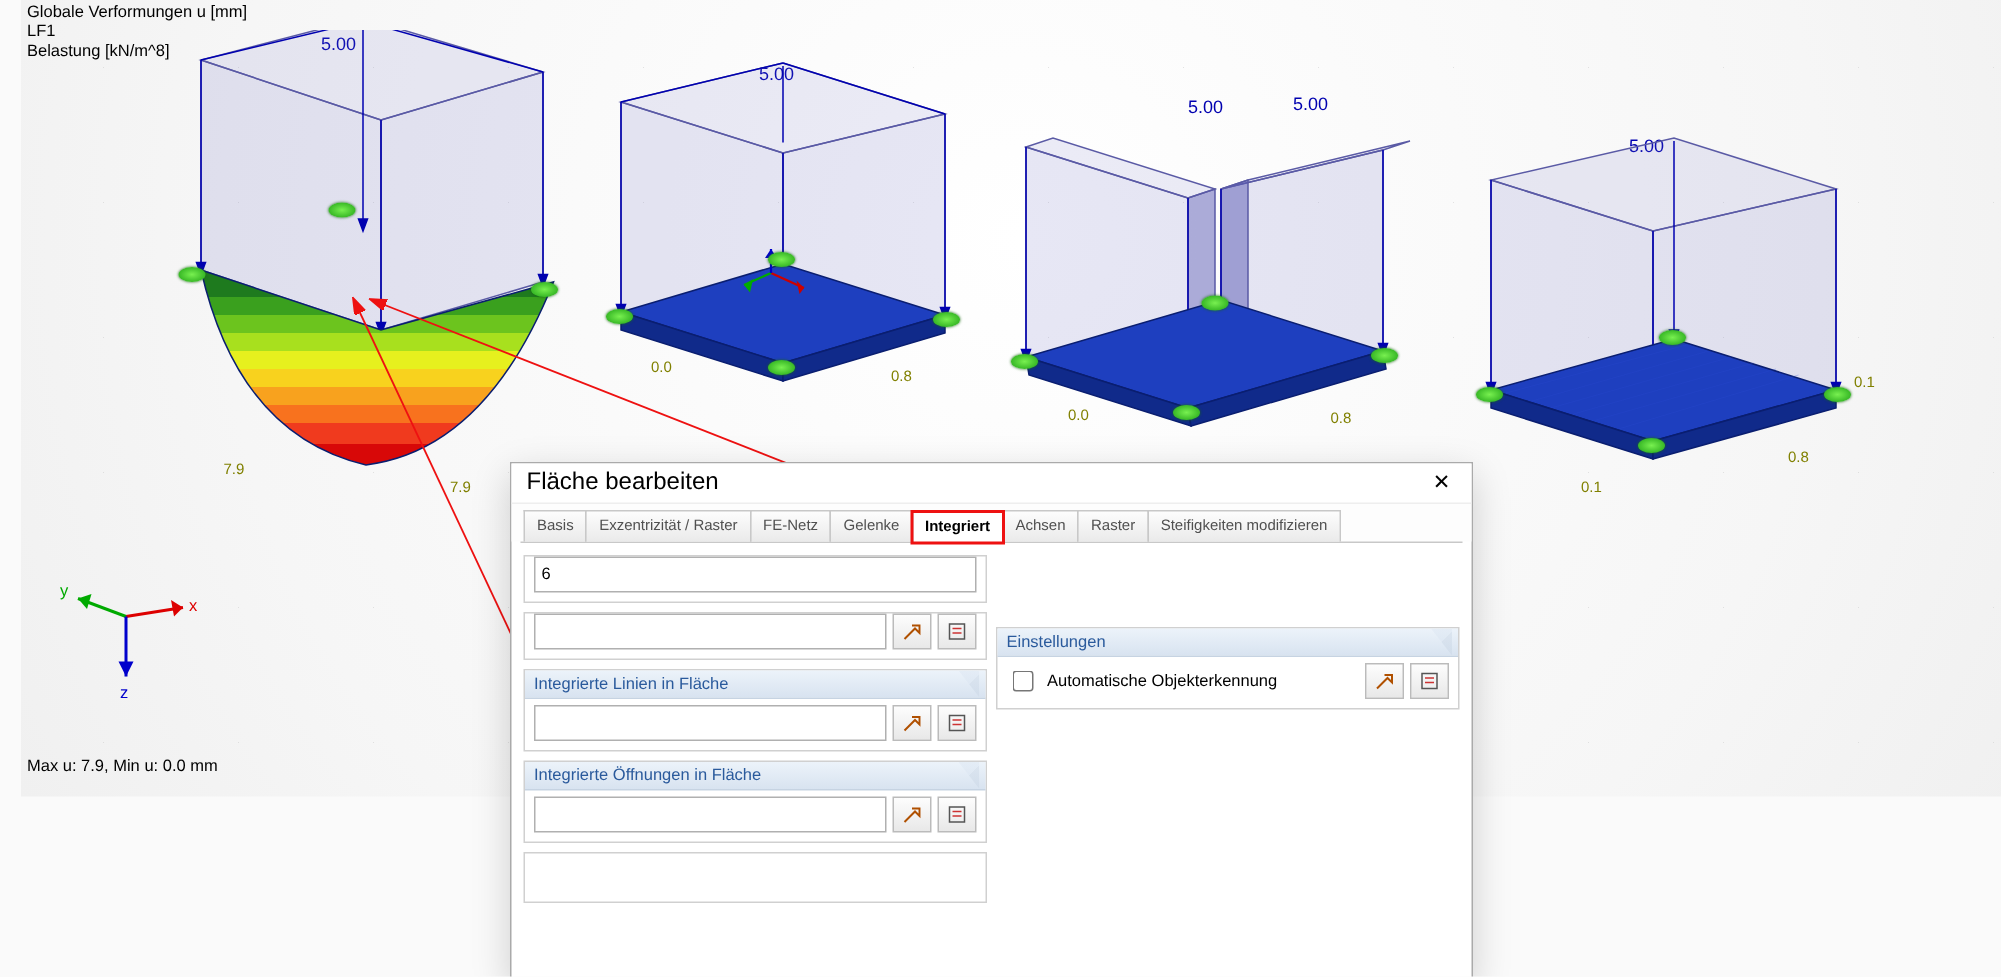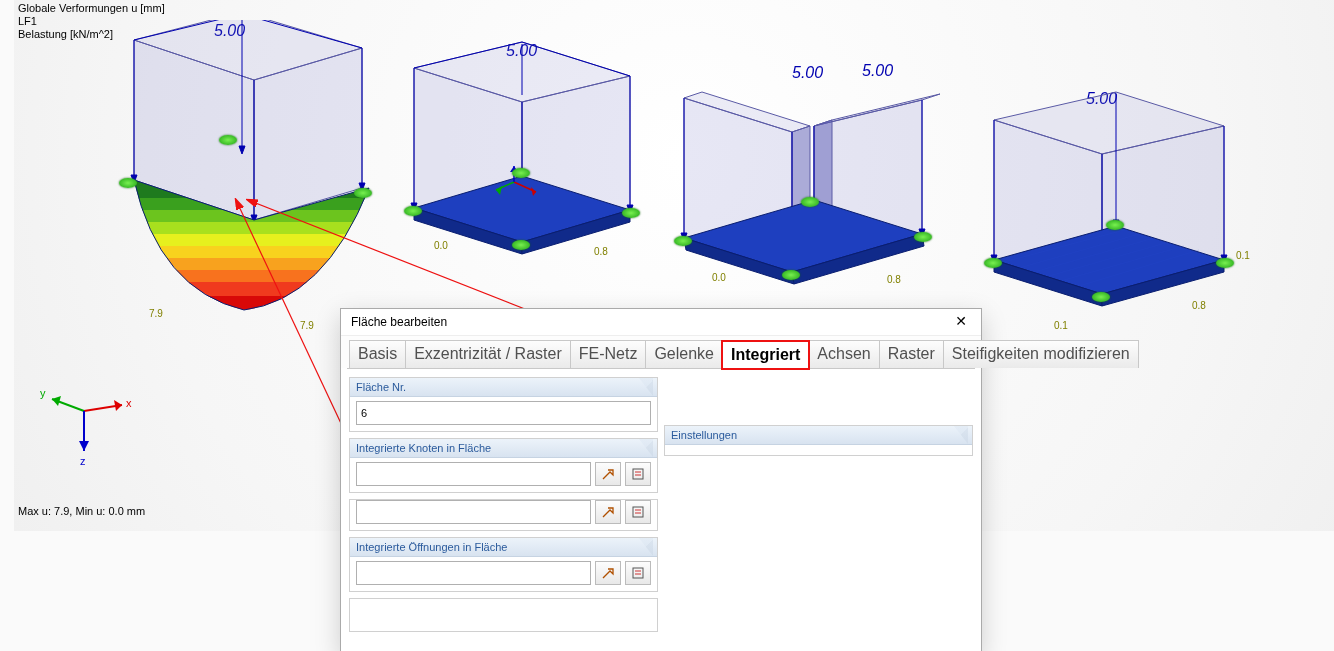--- a/index.html
+++ b/index.html
@@ -44,22 +44,21 @@
     left: 20px; bottom: 60px;
     width: 100px; height: 100px;
   }
   
   .model {
     position: absolute;
   }
   .model .loadlabel {
     position: absolute;
     color: #0000b0;
-    font-size: 16px;
-    font-style: italic;
+    font-size: 12px;
   }
   .model .deflabel {
     position: absolute;
     color: #808000;
     font-size: 10px;
   }
   .model .support {
     position: absolute;
     width: 18px; height: 10px;
     background: radial-gradient(ellipse at center, #78f050 0%, #2fb020 80%);
@@ -85,38 +84,38 @@
   }
   .dlg-titlebar {
     height: 26px;
     display: flex;
     align-items: center;
     justify-content: space-between;
     padding: 0 6px 0 10px;
     background: #fff;
     border-bottom: 1px solid #eee;
   }
-  .dlg-titlebar .title { font-size: 12px; color: #000; }
+  .dlg-titlebar .title { font-size: 16px; color: #000; }
   .dlg-close {
     font-family: Arial;
     font-size: 14px;
     line-height: 18px;
     width: 28px; height: 20px;
     text-align: center;
     cursor: pointer;
   }
   .dlg-tabs {
     display: flex;
     align-items: flex-end;
     padding: 4px 6px 0 8px;
     gap: 0;
     background:#fdfdfd;
   }
   .dlg-tab {
-    font-size: 16px;
+    font-size: 10px;
     color: #505050;
     padding: 4px 8px 5px;
     border: 1px solid #c8c8c8;
     border-bottom: none;
     margin-right: -1px;
     background: linear-gradient(#fdfdfd,#eaeaea);
     cursor: pointer;
     white-space: nowrap;
   }
   .dlg-tab.active {
@@ -199,21 +198,21 @@
 </style>
 </head>
 <body>
 
 <div class="viewport">
   <div class="dotgrid"></div>
 
   <div class="topleft">
     <div>Globale Verformungen u [mm]</div>
     <div>LF1</div>
-    <div>Belastung [kN/m^2]</div>
+    <div>Belastung [kN/m^8]</div>
   </div>
 
   <div class="bottomleft">Max u: 7.9, Min u: 0.0 mm</div>
 
   <div class="model" style="left:90px; top:20px; width:280px; height:300px;">
     <div class="loadlabel" style="left:110px; top:2px;">5.00</div>
 
     <svg width="280" height="300" style="position:absolute;left:0;top:0">
       <polygon points="30,160 150,200 150,60 30,20" fill="rgba(120,120,200,0.18)" stroke="#5a5aa5"></polygon>
       <polygon points="150,200 258,168 258,28 150,60" fill="rgba(120,120,200,0.18)" stroke="#5a5aa5"></polygon>
@@ -411,46 +410,45 @@
     <div class="dlg-tab active tab-highlight">Integriert</div>
     <div class="dlg-tab">Achsen</div>
     <div class="dlg-tab">Raster</div>
     <div class="dlg-tab">Steifigkeiten modifizieren</div>
   </div>
   <div class="dlg-tabstrip-border"></div>
 
   <div class="dlg-body">
     <div class="col">
       <div class="group">
-        <div class="ghead"><span>Fläche Nr.</span></div>
         <div class="row">
           <input type="text" value="6" style="">
         </div>
       </div>
 
       <div class="group">
-        <div class="ghead"><span>Integrierte Knoten in Fläche</span></div>
         <div class="row">
           <input type="text" value="" style="">
           <div class="mini-btn">
               <svg width="14" height="14">
                 <path d="M2 12 L9 5 L12 8 L12 3 L7 3" stroke="#b05000" fill="none" stroke-width="1.3"></path>
               </svg>
             </div>
           <div class="mini-btn">
               <svg width="14" height="14">
                 <rect x="2" y="2" width="10" height="10" fill="none" stroke="#555"></rect>
                 <line x1="4" y1="5" x2="10" y2="5" stroke="#c33"></line>
                 <line x1="4" y1="8" x2="10" y2="8" stroke="#c33"></line>
               </svg>
             </div>
         </div>
       </div>
 
       <div class="group">
+        <div class="ghead"><span>Integrierte Linien in Fläche</span></div>
         <div class="row">
           <input type="text" value="" style="">
           <div class="mini-btn">
               <svg width="14" height="14">
                 <path d="M2 12 L9 5 L12 8 L12 3 L7 3" stroke="#b05000" fill="none" stroke-width="1.3"></path>
               </svg>
             </div>
           <div class="mini-btn">
               <svg width="14" height="14">
                 <rect x="2" y="2" width="10" height="10" fill="none" stroke="#555"></rect>
@@ -481,16 +479,36 @@
       </div>
 
       <div class="group" style="height:26px"></div>
     </div>
 
     <div class="col">
       <div class="group" style="height:34px;visibility:hidden"></div>
 
       <div class="group">
         <div class="ghead"><span>Einstellungen</span></div>
+        <div class="row" style="justify-content:space-between">
+          <label class="chkrow">
+            <input type="checkbox" style="">
+            <span>Automatische Objekterkennung</span>
+          </label>
+          <span style="display:flex;gap:4px">
+            <div class="mini-btn">
+                <svg width="14" height="14">
+                  <path d="M2 12 L9 5 L12 8 L12 3 L7 3" stroke="#b05000" fill="none" stroke-width="1.3"></path>
+                </svg>
+              </div>
+            <div class="mini-btn">
+                <svg width="14" height="14">
+                  <rect x="2" y="2" width="10" height="10" fill="none" stroke="#555"></rect>
+                  <line x1="4" y1="5" x2="10" y2="5" stroke="#c33"></line>
+                  <line x1="4" y1="8" x2="10" y2="8" stroke="#c33"></line>
+                </svg>
+              </div>
+          </span>
+        </div>
       </div>
     </div>
   </div>
 </div>
 
 </body></html>

